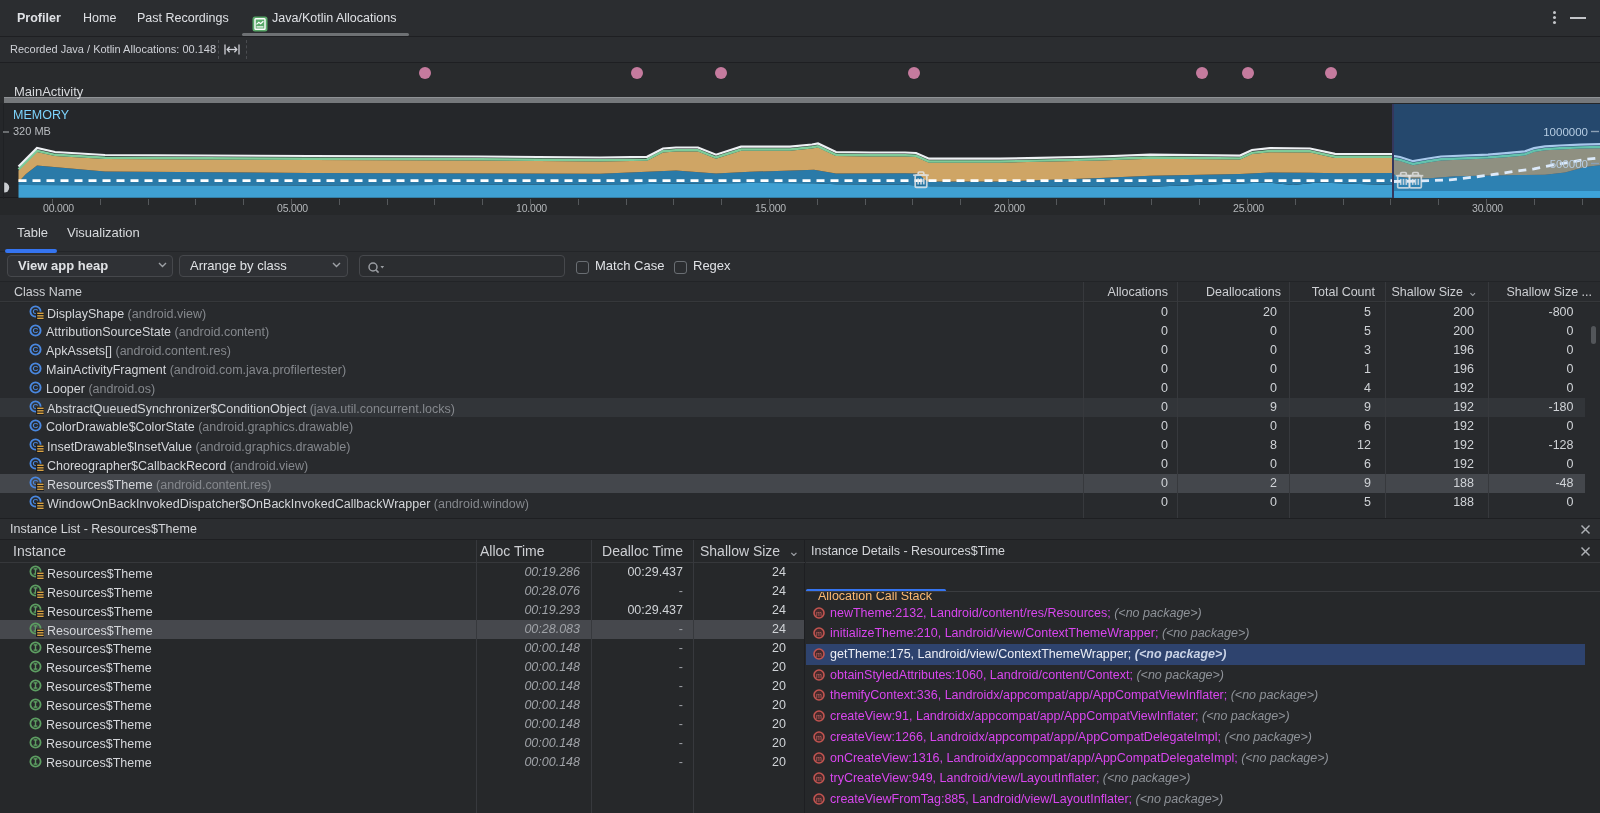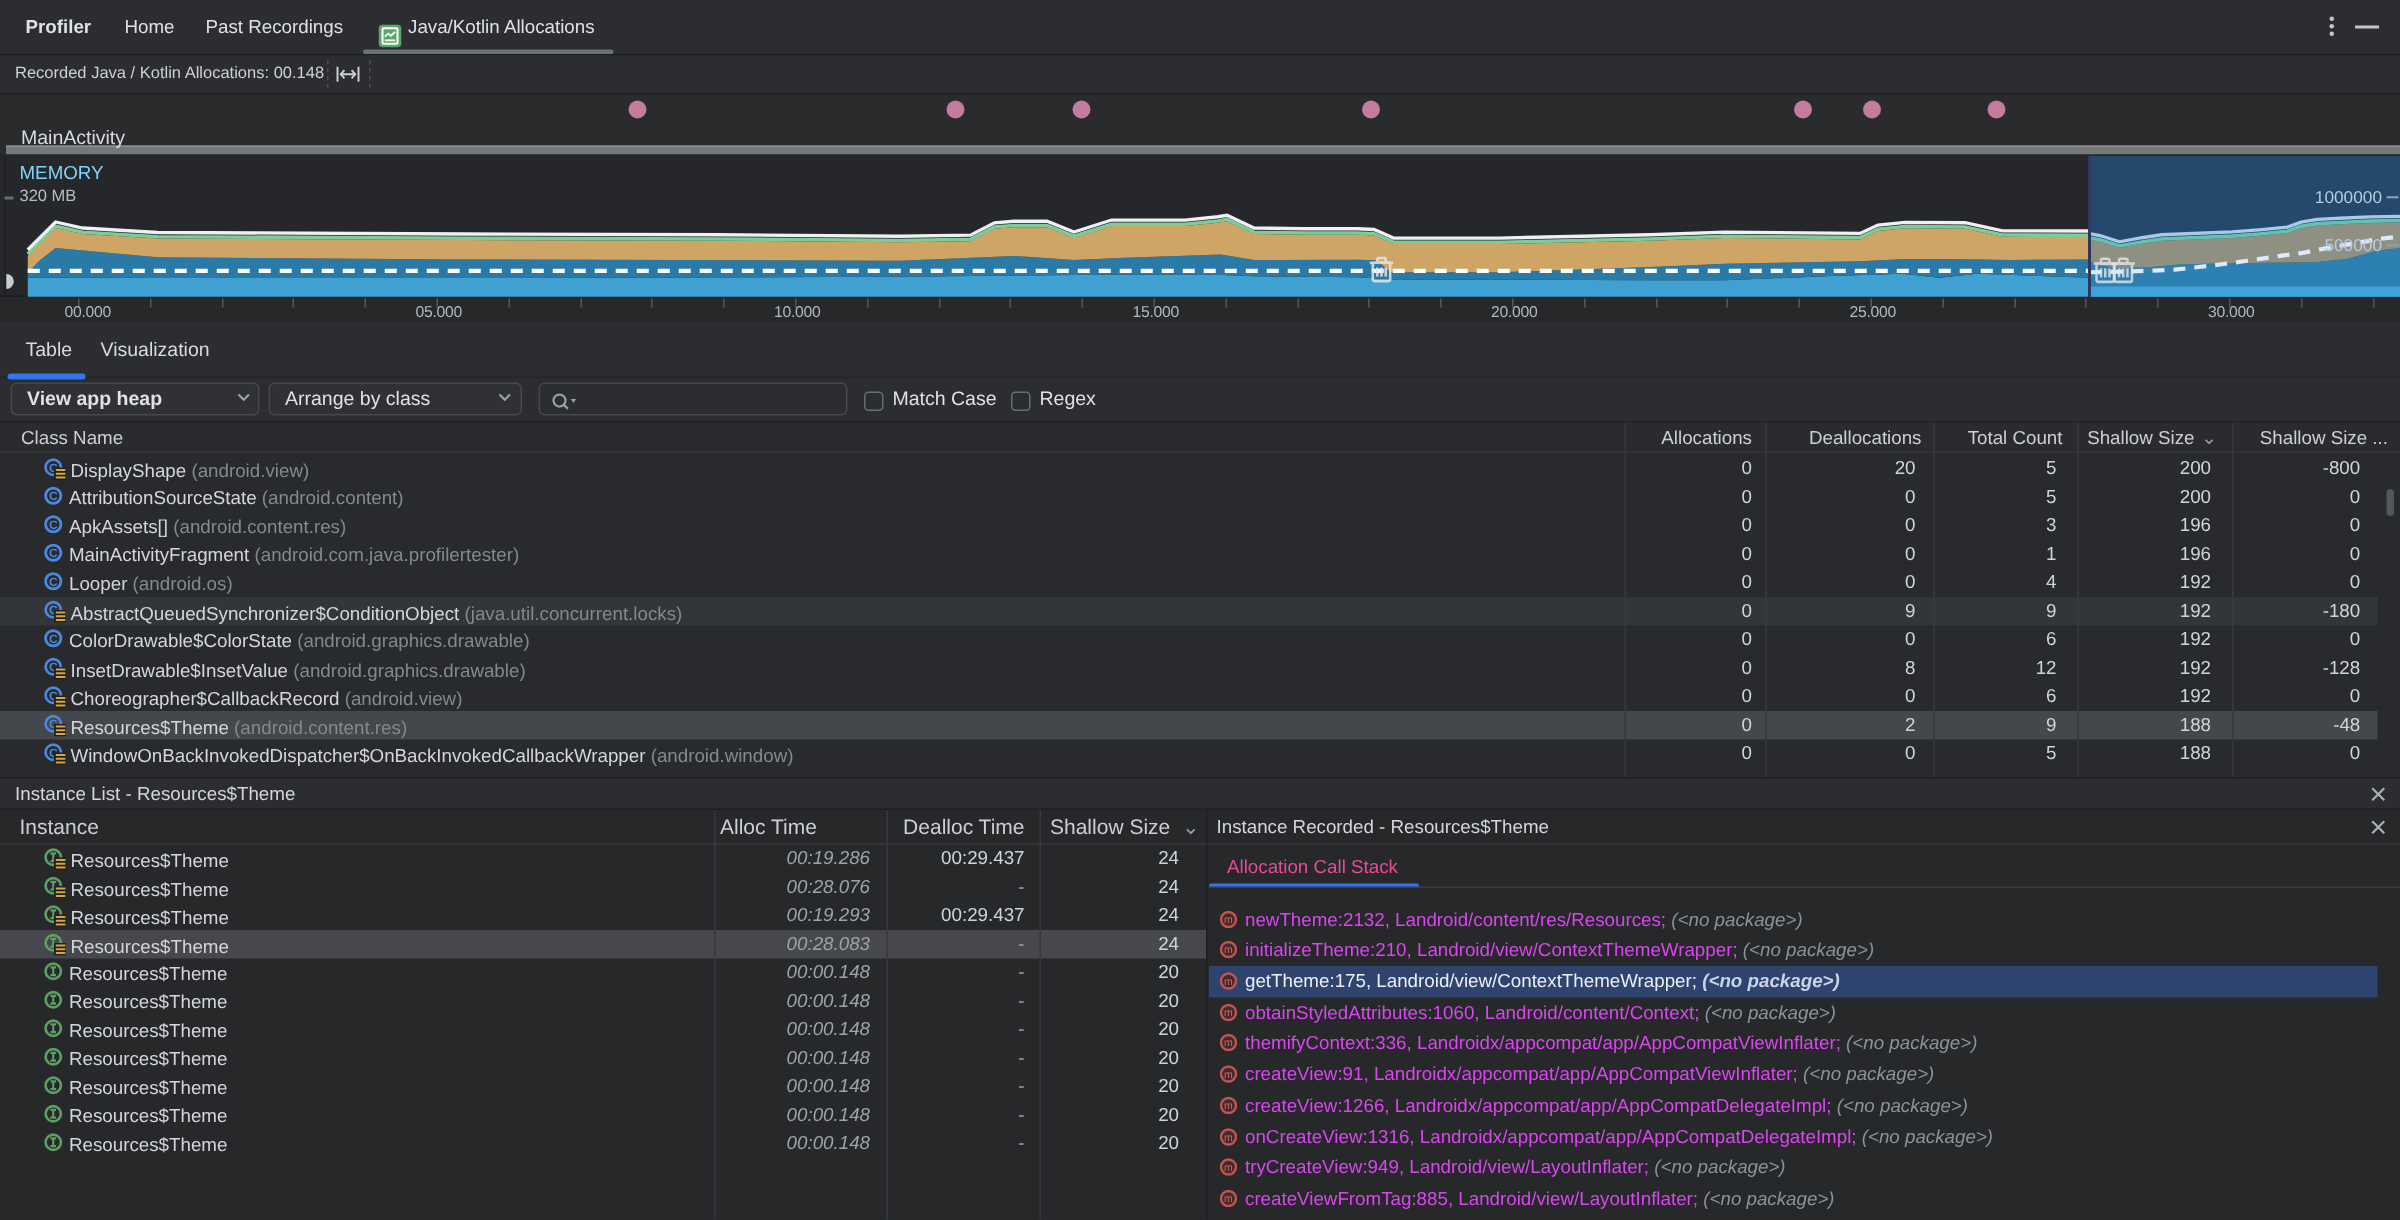--- a/index.html
+++ b/index.html
@@ -82,21 +82,21 @@
 .idt { position:absolute; left:583px; top:0; width:100px; height:19px; line-height:19px; font-size:12.5px;
   color:#d0d3d7; text-align:right; }
 .idt.dash { color:#9fa2a7; }
 .iss { position:absolute; left:690px; top:0; width:96px; height:19px; line-height:19px; font-size:12.5px;
   color:#d0d3d7; text-align:right; }
 
 .dpanel { position:absolute; left:806px; top:540px; width:794px; height:273px; background:#26282a; }
 .dhead { position:absolute; left:0; top:0; width:794px; height:22.5px; border-bottom:1px solid #36383b;
   font-size:12.5px; color:#d4d6da; }
 .dhead .t { position:absolute; left:5px; top:0; line-height:22px; }
-.dtab { position:absolute; left:12px; top:25px; height:26px; line-height:26px; font-size:12.5px; color:#ec4899; }
+.dtab { position:absolute; left:12px; top:43px; height:26px; line-height:26px; font-size:12.5px; color:#fdba74; }
 .dunder { position:absolute; left:0px; top:49px; width:140px; height:3px; background:#3574f0; border-radius:1.5px; }
 .dline { position:absolute; left:0; top:51px; width:794px; height:1px; background:#3a3c3f; }
 .srows { position:absolute; left:0; top:62.5px; width:794px; }
 .srow { position:relative; width:779px; height:20.72px; line-height:20.72px; font-size:12.5px; white-space:nowrap; }
 .srow.sel { background:#2e436e; }
 .mic { position:relative; top:2px; margin-left:7px; margin-right:5px; }
 .st { color:#d946ef; }
 .np { color:#8e9298; font-style:italic; }
 .srow.sel .st { color:#eceef5; }
 .srow.sel .np { color:#c9d3e6; font-weight:bold; }
@@ -631,21 +631,21 @@
           </svg><span class="nm">Resources$Theme</span></div>
         <div class="itime">00:00.148</div>
         <div class="idt dash">-</div>
         <div class="iss">20</div>
       </div>
   </div>
 </div>
 
 <div class="dpanel">
   <div class="dhead">
-      <div class="t">Instance Recorded - Resources$Theme</div>
+      <div class="t">Instance Details - Resources$Time</div>
     <div style="position:absolute;left:774px;top:6px;"><svg width="11" height="11" viewBox="0 0 11 11">
           <g stroke="#aeb1b5" stroke-width="1.4">
             <line x1="1.5" y1="1.5" x2="9.5" y2="9.5"></line>
             <line x1="9.5" y1="1.5" x2="1.5" y2="9.5"></line>
           </g>
         </svg></div>
     </div>
   <div class="dtab">Allocation Call Stack</div>
   <div class="dunder"></div>
     <div class="dline"></div>

